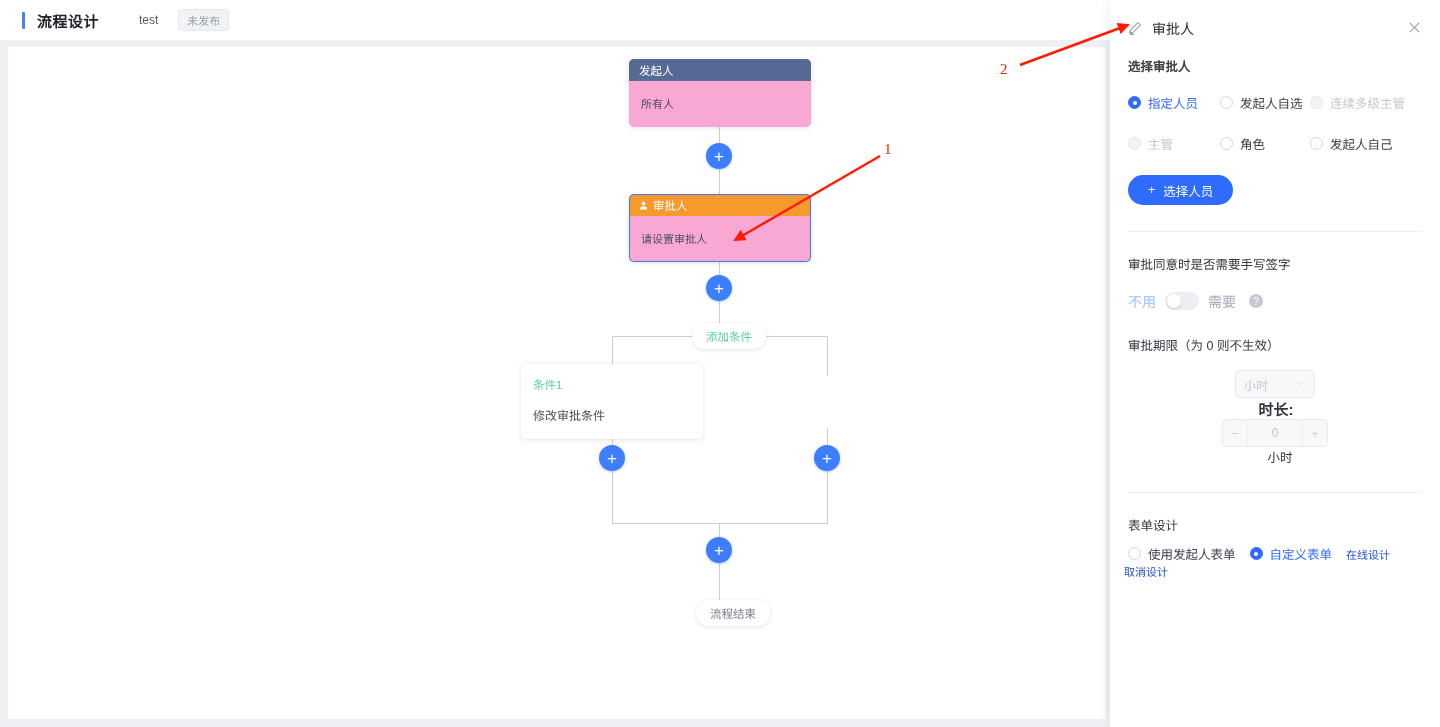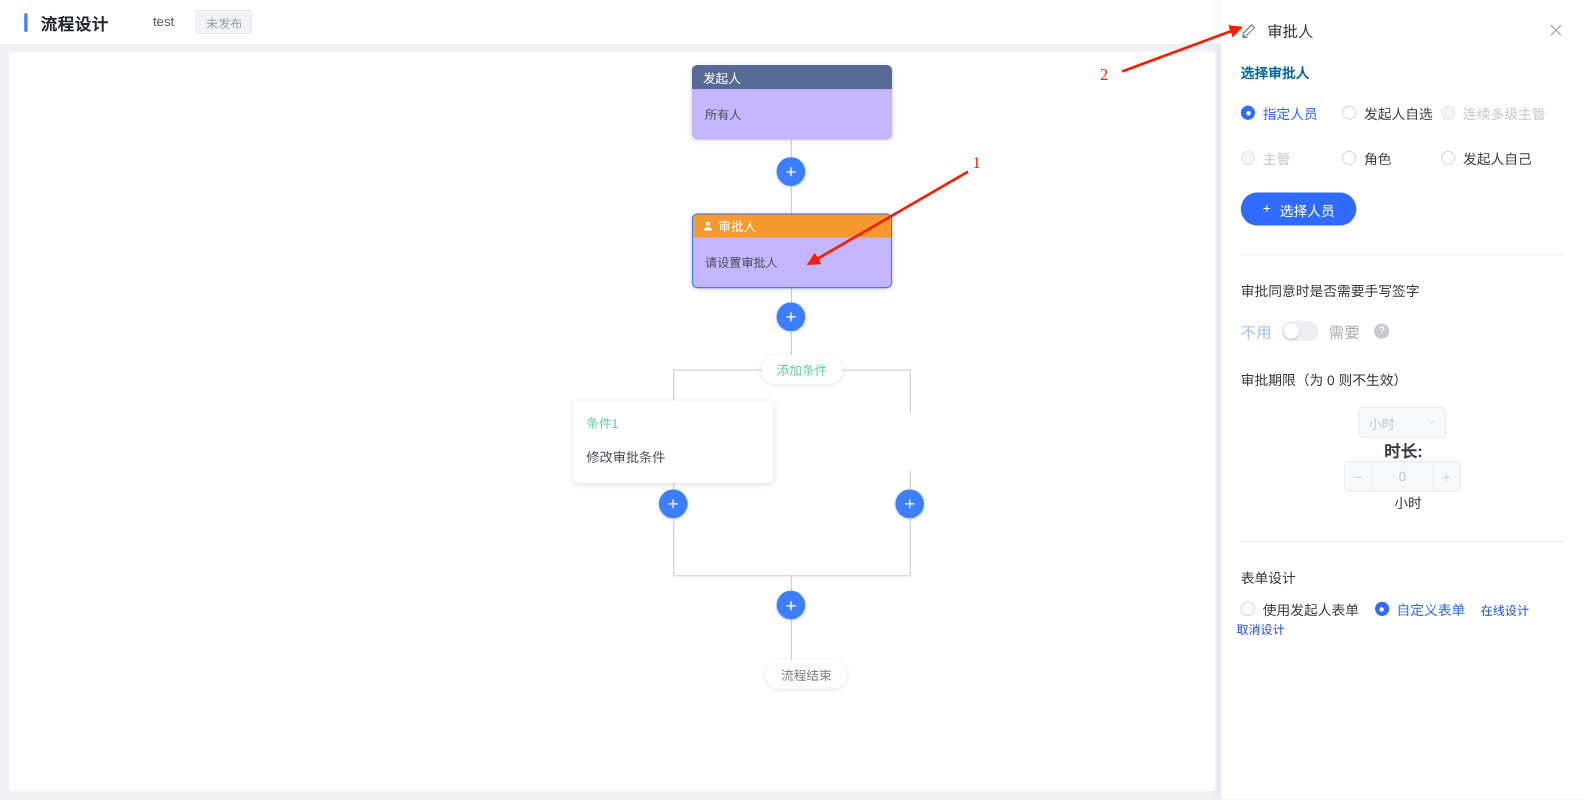--- a/index.html
+++ b/index.html
@@ -58,21 +58,21 @@
     background: #3d7eff; color: #fff;
     display: flex; align-items: center; justify-content: center;
     font-size: 17px; line-height: 1; font-weight: 300;
     cursor: pointer; border: none;
     box-shadow: 0 1px 3px rgba(61,126,255,.35);
   }
 
   
   .node {
     position: absolute; width: 182px;
-    background: #c4b5fd; border-radius: 5px;
+    background: #f9a8d4; border-radius: 5px;
     box-shadow: 0 1px 5px rgba(30,40,70,.13);
     overflow: hidden; cursor: pointer;
   }
   .node-hd {
     height: 22px; display: flex; align-items: center;
     padding: 0 10px; font-size: 11.5px; color: #fff;
   }
   .node-hd.initiator { background: #576a95; }
   .node-hd.approver  { background: #f79a2d; }
   .node-body {
@@ -117,21 +117,21 @@
   .pencil-ico { margin-right: 10px; color: #6b7079; display: inline-flex; }
   .panel-title { font-size: 14px; color: #2b2f36; }
   .close-ico {
     position: absolute; right: 18px; top: 20px;
     color: #9aa0a9; cursor: pointer; line-height: 1;
     display: inline-flex;
   }
 
   .panel-body { padding: 0 18px; }
   .sec-label {
-    font-size: 12.5px; color: #0369a1; font-weight: bold;
+    font-size: 12.5px; color: #404040; font-weight: bold;
     margin-bottom: 18px;
   }
   .sec-label.reg { font-weight: normal; color: #33373f; }
 
   .radio-row { display: flex; margin-bottom: 22px; }
   .radio-item { display: flex; align-items: center; cursor: pointer; }
   .radio-item.disabled { cursor: default; }
   .rd {
     width: 13px; height: 13px; border-radius: 50%;
     border: 1px solid #d3d6dd; background: #fff;

